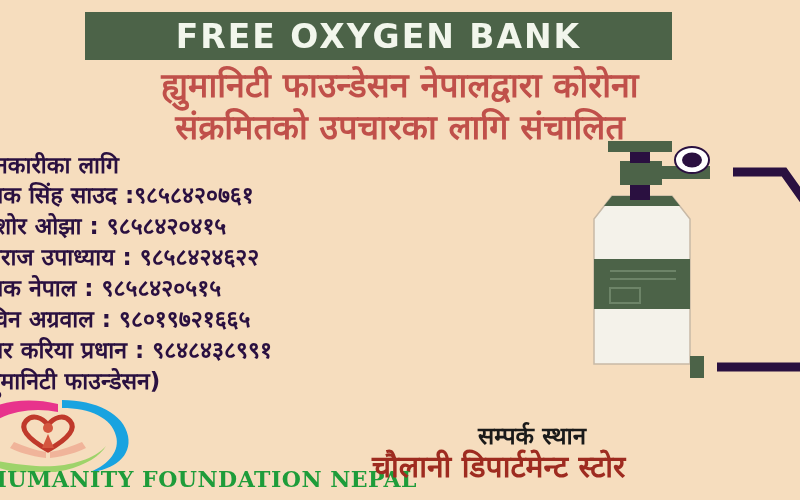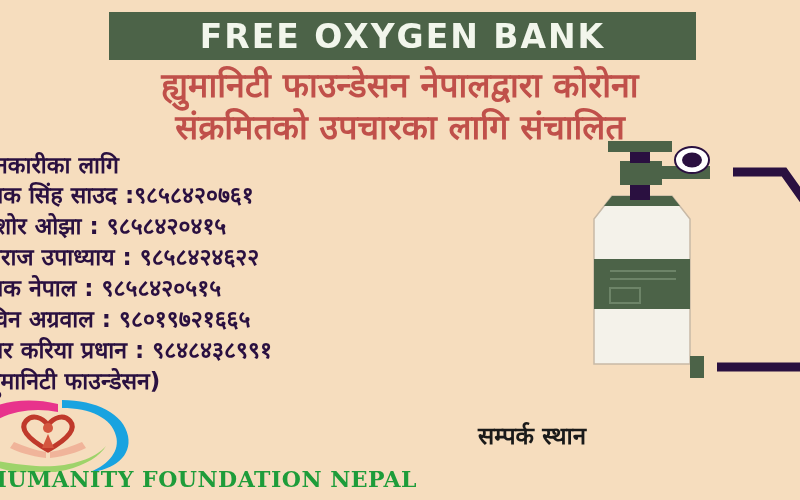--- a/index.html
+++ b/index.html
@@ -25,21 +25,20 @@
   #title-banner {
     position: absolute;
     left: 85px;
     top: 12px;
     width: 587px;
     height: 48px;
     background: #4c6348;
     display: flex;
     align-items: center;
     justify-content: center;
-    margin-left: 24px;
   }
   #title-banner .title-text {
     color: #f2f6ec;
     font-family: "DejaVu Sans", sans-serif;
     font-weight: bold;
     font-size: 33px;
     letter-spacing: 2.0px;
     white-space: nowrap;
     line-height: 1;
   }
@@ -223,14 +222,15 @@
         <path d="M 86 36 L 80 50 L 92 50 Z" fill="#d4563f"></path>
 
         <path d="M 52 44 C 62 48 72 52 84 54 L 84 60 C 68 58 56 54 48 50 Z" fill="#f0b49a"></path>
         <path d="M 120 44 C 110 48 100 52 88 54 L 88 60 C 104 58 116 54 124 50 Z" fill="#f0b49a"></path>
       </svg>
     </div>
     <div id="logo-wordmark">HUMANITY FOUNDATION NEPAL</div>
   </div>
 
   <div id="address-label">सम्पर्क स्थान</div>
+  <div id="address-value">चौलानी डिपार्टमेन्ट स्टोर</div>
 
 </div>
 
 </body></html>

